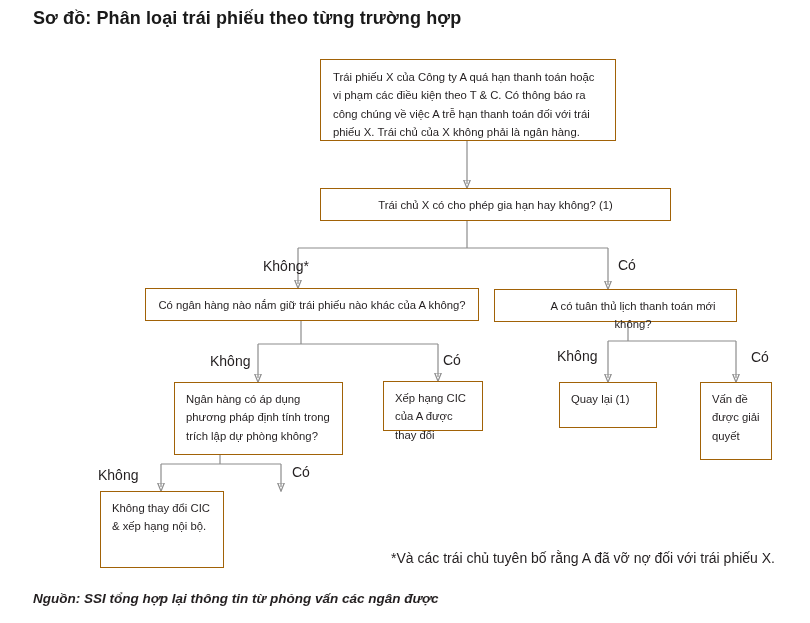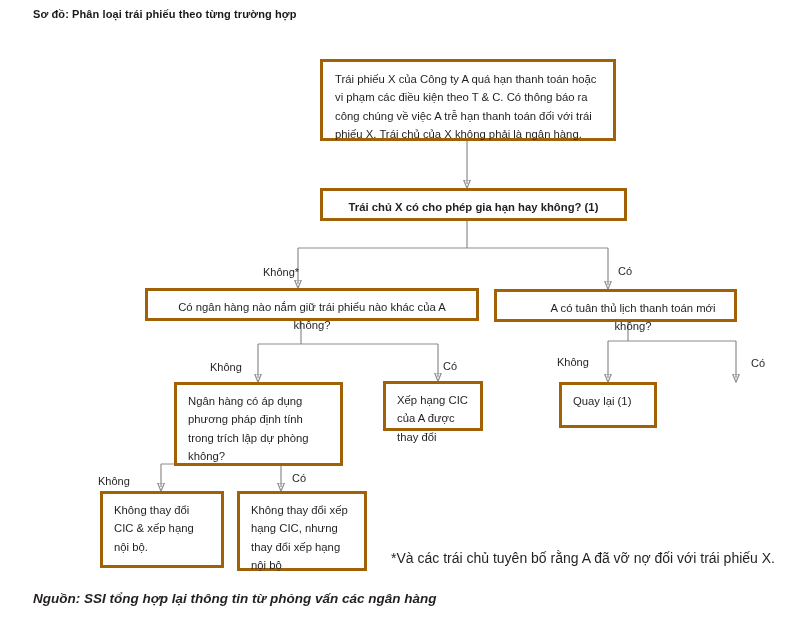--- a/index.html
+++ b/index.html
@@ -18,21 +18,21 @@
   }
   #page {
     position: relative;
     width: 810px;
     height: 623px;
   }
   .chart-title {
     position: absolute;
     left: 33px;
     top: 8px;
-    font-size: 11px;
+    font-size: 18px;
     font-weight: bold;
     color: #1a1a1a;
     letter-spacing: 0.1px;
     white-space: nowrap;
   }
   .source-note {
     position: absolute;
     left: 33px;
     top: 591px;
     font-size: 13.5px;
@@ -46,45 +46,44 @@
     left: 391px;
     top: 550px;
     font-size: 14px;
     color: #231f20;
     white-space: nowrap;
   }
   
   .node {
     position: absolute;
     box-sizing: border-box;
-    border: 3px solid #a16207;
+    border: 1px solid #a16207;
     background: #ffffff;
     color: #231f20;
     font-size: 11.3px;
     line-height: 1.62;
     padding: 7px 11px 5px 11px;
   }
   .node.center {
     text-align: center;
     padding-top: 7px;
   }
   .node.center .node-text {
     display: block;
   }
   .node-text {
     display: block;
     white-space: pre-line;
   }
   
   .edge-label {
     position: absolute;
-    font-size: 11px;
+    font-size: 14px;
     color: #231f20;
     white-space: nowrap;
-    margin-top: 8px;
   }
   svg.connectors {
     position: absolute;
     left: 0;
     top: 0;
     width: 810px;
     height: 623px;
     pointer-events: none;
   }
   svg.connectors line,
@@ -131,59 +130,59 @@
     <line x1="220" y1="455" x2="220" y2="464"></line>
     <line x1="161" y1="464" x2="281" y2="464"></line>
     <line x1="161" y1="464" x2="161" y2="487" marker-end="url(#arrow)"></line>
     <line x1="281" y1="464" x2="281" y2="487" marker-end="url(#arrow)"></line>
   </svg>
 
   <div class="node center" style="left:320px; top:59px; width:296px; height:82px; text-align:left; padding:8px 12px;">
     <span class="node-text">Trái phiếu X của Công ty A quá hạn thanh toán hoặc vi phạm các điều kiện theo T &amp; C. Có thông báo ra công chúng về việc A trễ hạn thanh toán đối với trái phiếu X. Trái chủ của X không phải là ngân hàng.</span>
   </div>
 
-  <div class="node center" style="left:320px; top:188px; width:307px; height:33px;font-weight:bold;">
+  <div class="node center" style="left:320px; top:188px; width:351px; height:33px;">
     <span class="node-text">Trái chủ X có cho phép gia hạn hay không? (1)</span>
   </div>
 
   <div class="node center" style="left:145px; top:288px; width:334px; height:33px;">
     <span class="node-text">Có ngân hàng nào nắm giữ trái phiếu nào khác của A không?</span>
   </div>
 
   <div class="node center" style="left:494px; top:289px; width:243px; height:33px;padding-left:46px;">
     <span class="node-text">A có tuân thủ lịch thanh toán mới không?</span>
   </div>
 
-  <div class="node" style="left:174px; top:382px; width:169px; height:84px;">
+  <div class="node" style="left:174px; top:382px; width:169px; height:73px;">
     <span class="node-text">Ngân hàng có áp dụng phương pháp định tính trong trích lập dự phòng không?</span>
   </div>
 
   <div class="node" style="left:383px; top:381px; width:100px; height:50px;">
     <span class="node-text">Xếp hạng CIC của A được thay đổi</span>
   </div>
 
   <div class="node" style="left:559px; top:382px; width:98px; height:46px;">
     <span class="node-text">Quay lại (1)</span>
   </div>
 
+  <div class="node" style="left:700px; top:382px; width:72px; height:78px;">
+    <span class="node-text">Vấn đề được giải quyết</span>
+  </div>
 
   <div class="node" style="left:100px; top:491px; width:124px; height:77px;">
     <span class="node-text">Không thay đổi CIC &amp; xếp hạng nội bộ.</span>
   </div>
 
-  <div class="node" style="left:237px; top:491px; width:130px; height:80px;">
-    <span class="node-text">Không thay đổi xếp hạng CIC, nhưng thay đổi xếp hạng nội bộ</span>
-  </div>
 
   <div class="edge-label" style="left:263px; top:258px;">Không*</div>
   <div class="edge-label" style="left:618px; top:257px;">Có</div>
   <div class="edge-label" style="left:210px; top:353px;">Không</div>
   <div class="edge-label" style="left:443px; top:352px;">Có</div>
   <div class="edge-label" style="left:557px; top:348px;">Không</div>
   <div class="edge-label" style="left:751px; top:349px;">Có</div>
   <div class="edge-label" style="left:98px; top:467px;">Không</div>
   <div class="edge-label" style="left:292px; top:464px;">Có</div>
 
   <div class="footnote">*Và các trái chủ tuyên bố rằng A đã vỡ nợ đối với trái phiếu X.</div>
 
-  <div class="source-note">Nguồn: SSI tổng hợp lại thông tin từ phỏng vấn các ngân hàng</div>
+  <div class="source-note">Nguồn: SSI tổng hợp lại thông tin từ phỏng vấn các ngân được</div>
 
 </div>
 
 </body></html>

